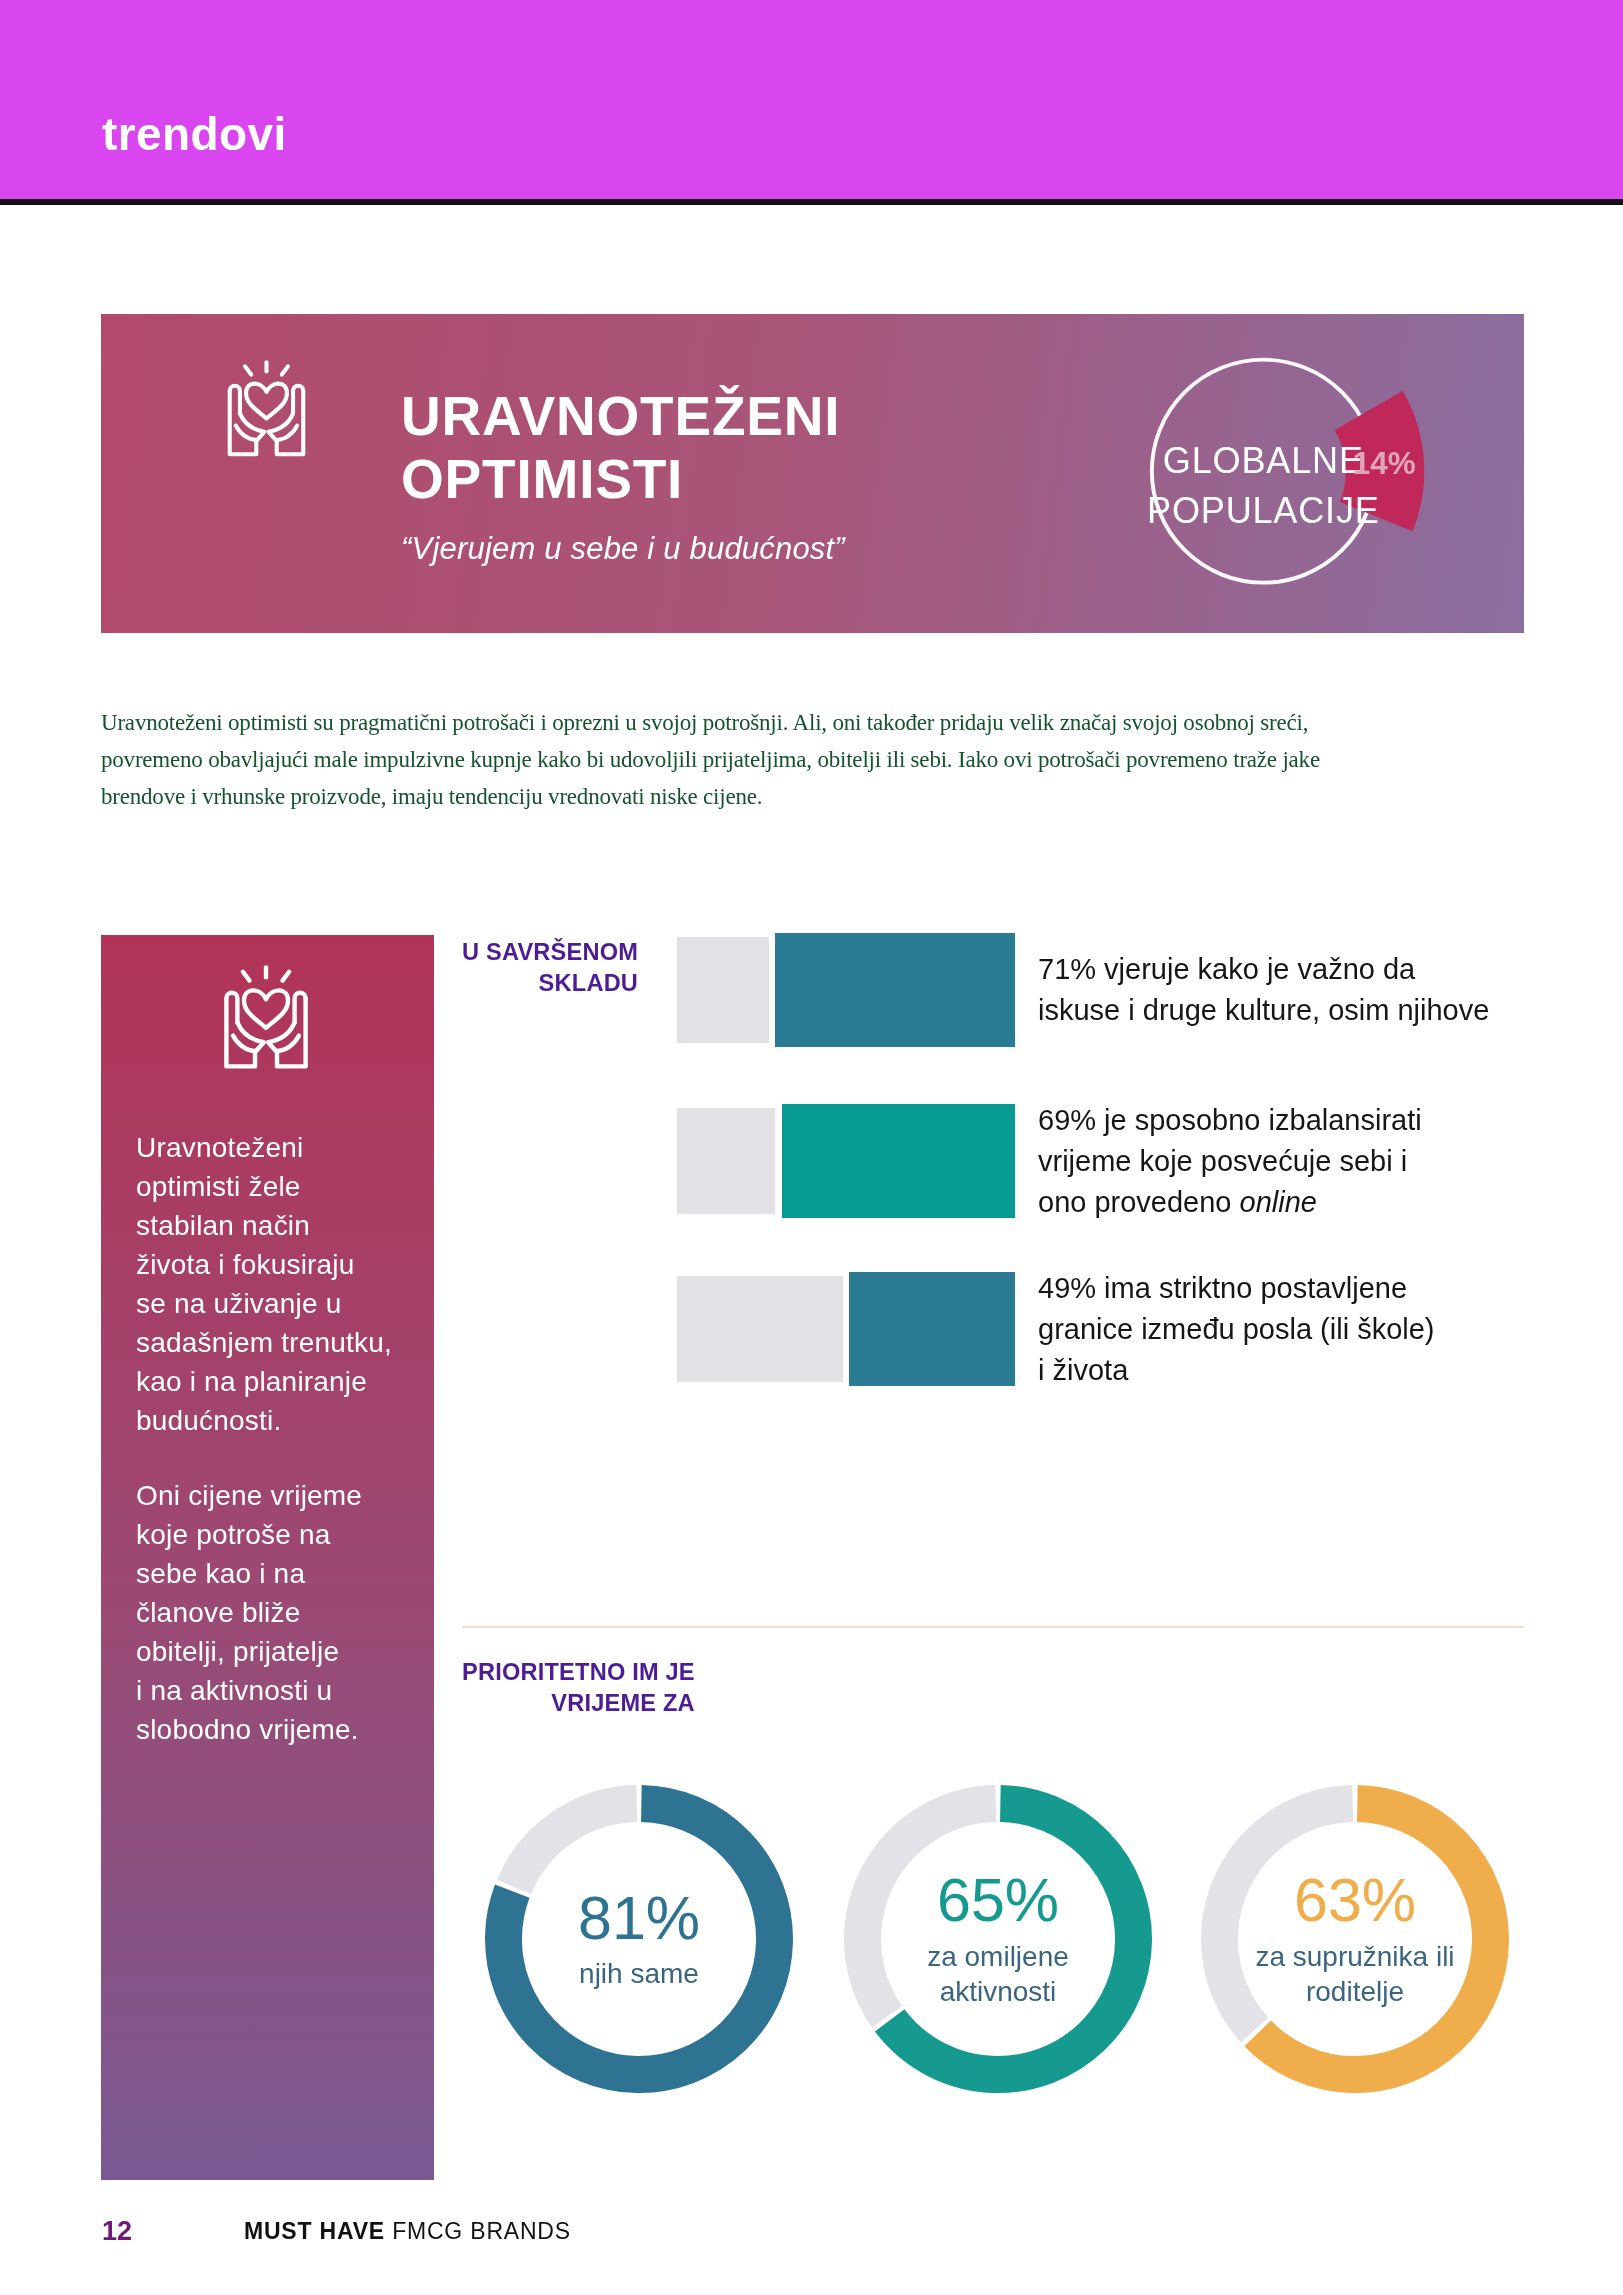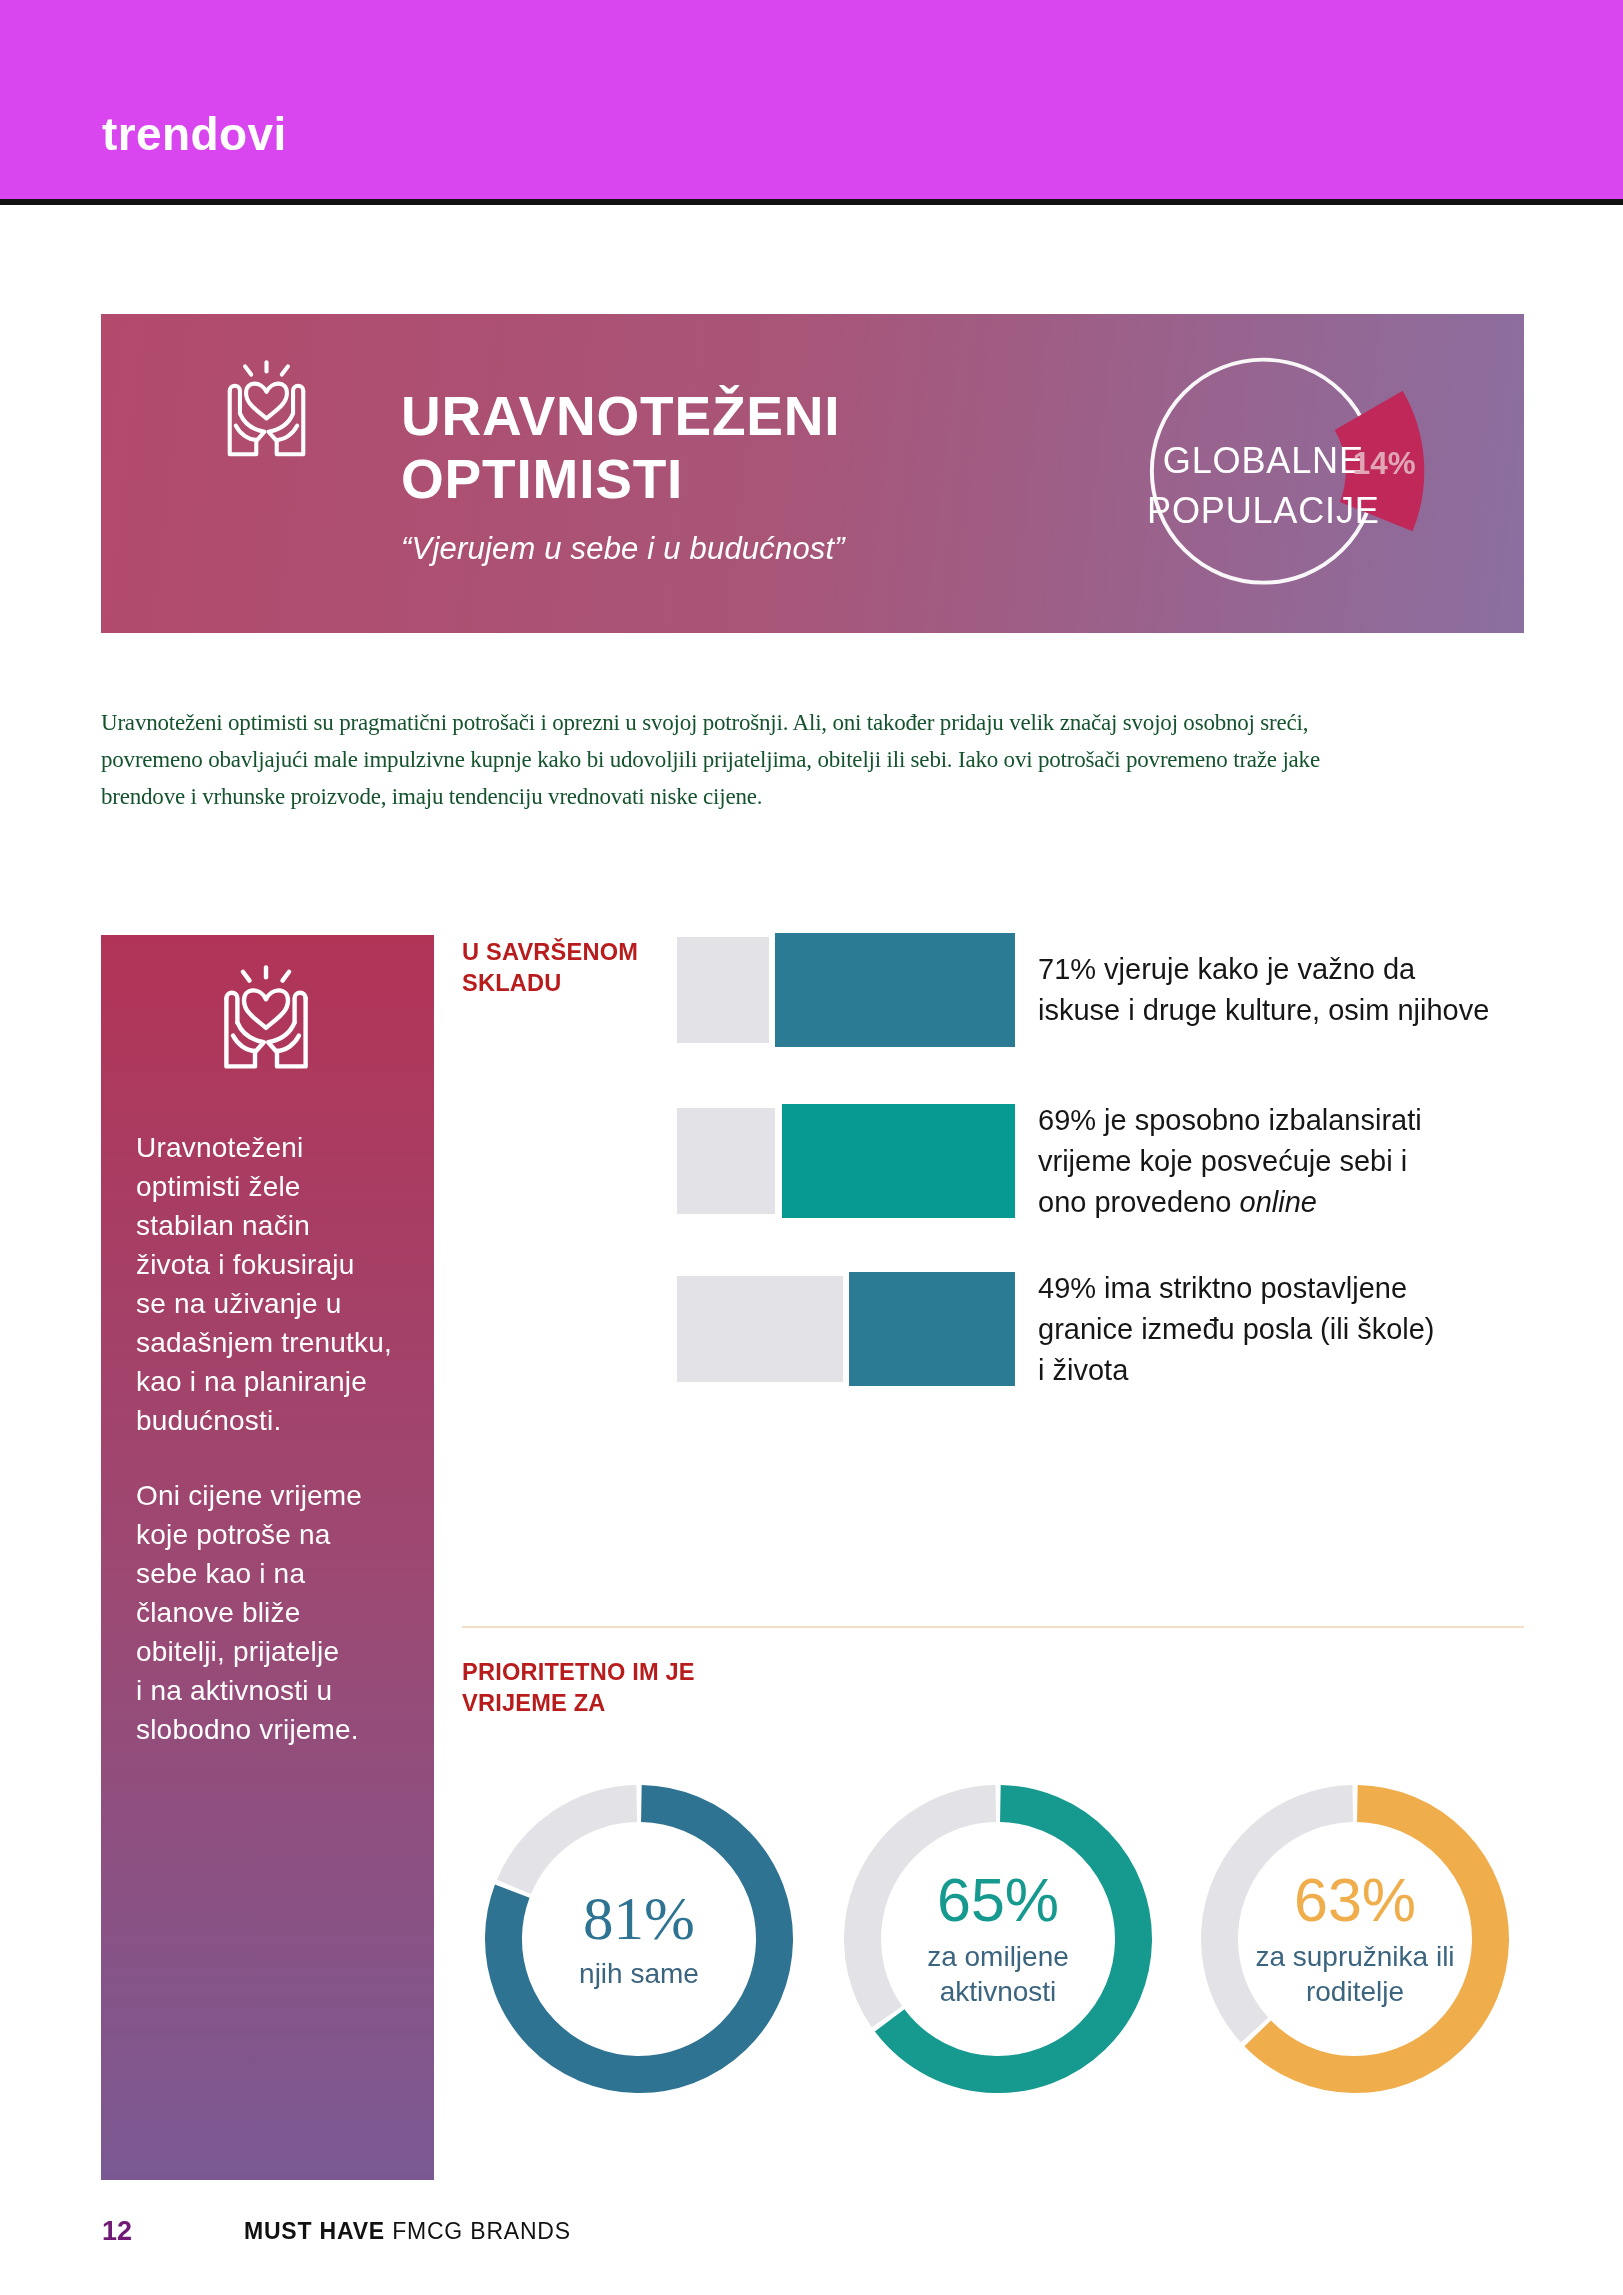--- a/index.html
+++ b/index.html
@@ -29,21 +29,21 @@
   .sidebar{position:absolute;left:101px;top:935px;width:333px;height:1245px;
            background:linear-gradient(180deg,#b13457 0%,#9c4973 52%,#7a5992 100%);}
   .sidebar-icon{position:absolute;left:88px;top:28px;width:154px;height:132px;}
   .sidebar-text{position:absolute;left:35px;top:193px;width:311px;}
   .sidebar-text p{margin:0 0 36px;font-size:28px;line-height:39px;color:#fff;white-space:pre-line;
                   letter-spacing:0.2px;font-weight:500;}
 
   
   .content{position:absolute;left:462px;top:935px;width:1062px;height:1162px;}
   .sec-heading{position:absolute;margin:0;font-size:23.6px;line-height:31px;font-weight:bold;
-               color:#b91c1c;white-space:pre-line;letter-spacing:0.2px;}
+               color:#4c1d95;white-space:pre-line;letter-spacing:0.2px;text-align:right;}
   #heading-balance{left:0;top:1.6px;}
   .divider{position:absolute;left:0;top:691px;width:1062px;height:2.4px;background:#f6ddc5;}
   #heading-priority{left:0;top:722px;}
 
   .bar-row{position:absolute;left:0;width:1062px;height:110px;}
   .bar{position:absolute;left:215px;top:0;width:338px;height:110px;display:flex;
        justify-content:space-between;align-items:center;}
   .bar-track{background:#e3e3e7;height:96%;}
   .bar-fill{height:104%;}
   .bar-text{position:absolute;left:576px;top:50%;transform:translateY(-50%);width:550px;margin:0;
@@ -177,21 +177,21 @@
 
     <h3 class="sec-heading" id="heading-priority">PRIORITETNO IM JE
 VRIJEME ZA</h3>
 
     <figure class="donut" style="left:23px">
       <svg viewBox="0 0 200 200">
         <circle class="donut-track" cx="100" cy="100" r="88" stroke-dasharray="101.98307885253266 552.9203070318035" transform="rotate(202.60000000000002 100 100)"></circle>
         <circle class="donut-fg" cx="100" cy="100" r="88" stroke="#2f7392" stroke-dasharray="444.7936692122509 552.9203070318035" transform="rotate(-89 100 100)"></circle>
       </svg>
       <figcaption class="donut-center">
-        <div class="donut-pct" style="color: rgb(47, 115, 146); font-family: Liberation Serif, serif;">81%</div>
+        <div class="donut-pct" style="color: rgb(47, 115, 146);">81%</div>
         <div class="donut-label">njih same</div>
       </figcaption>
     </figure>
 
     <figure class="donut" style="left:382px">
       <svg viewBox="0 0 200 200">
         <circle class="donut-track" cx="100" cy="100" r="88" stroke-dasharray="190.45032797762119 552.9203070318035" transform="rotate(145 100 100)"></circle>
         <circle class="donut-fg" cx="100" cy="100" r="88" stroke="#169a90" stroke-dasharray="356.3264200871623 552.9203070318035" transform="rotate(-89 100 100)"></circle>
       </svg>
       <figcaption class="donut-center">

